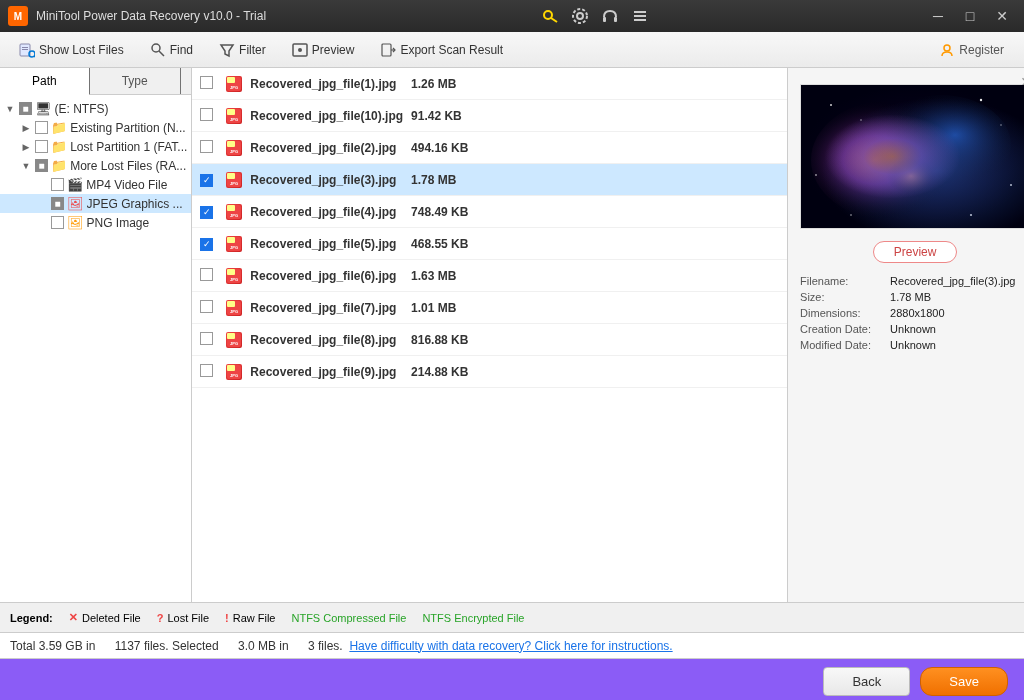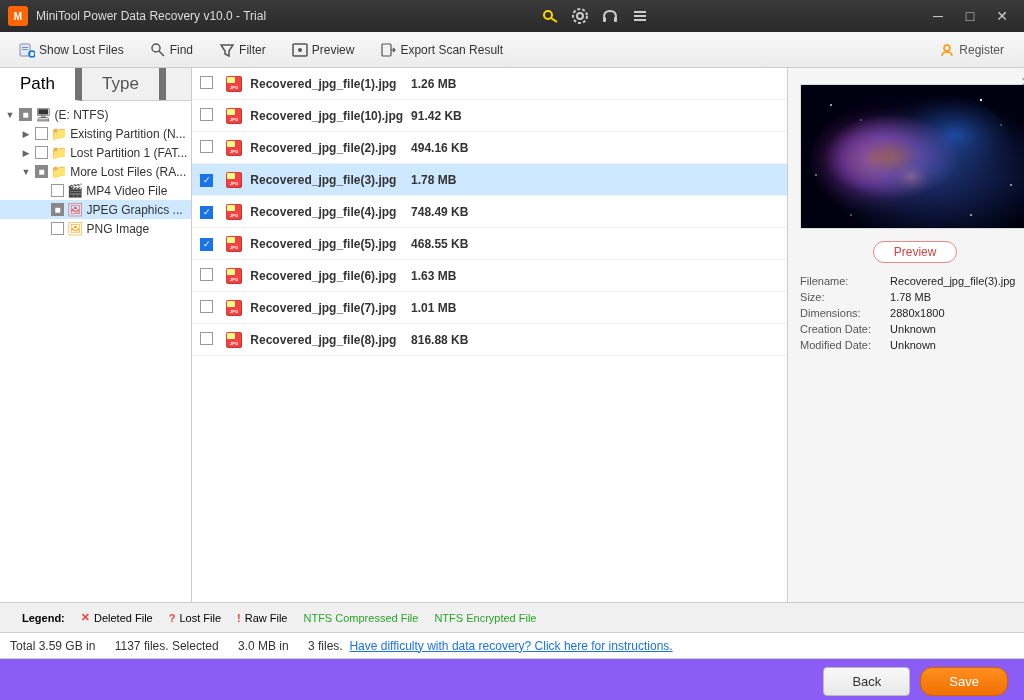--- a/index.html
+++ b/index.html
@@ -55,24 +55,24 @@
       background: #fff;
       display: flex;
       flex-direction: column;
     }
     .tab-bar {
       display: flex;
       border-bottom: 1px solid #ccc;
       background: #f0f0f0;
     }
     .tab {
-      padding: 6px 20px;
+      padding: 6px 32px;
       cursor: pointer;
-      font-size: 17px;
-      border-right: 7px solid #737373;
+      font-size: 12px;
+      border-right: 1px solid #737373;
       background: #f0f0f0;
       color: #555;
     }
     .tab.active {
       background: #fff;
       color: #000;
       border-bottom: 1px solid #fff;
       margin-bottom: -1px;
     }
     .tree { flex: 1; overflow-y: auto; padding: 4px 0; }
@@ -164,21 +164,21 @@
     .preview-info-label { color: #555; width: 90px; flex-shrink: 0; }
     .preview-info-value { color: #222; font-weight: 500; word-break: break-all; }
 
     
     .legend-bar {
       background: #f0f0f0;
       border-top: 1px solid #ccc;
       height: 30px;
       display: flex;
       align-items: center;
-      padding: 0 22px;
+      padding: 0 10px;
       gap: 16px;
       font-size: 11px;
     }
     .legend-item { display: flex; align-items: center; gap: 4px; }
     .legend-x { color: #e44; font-weight: bold; }
     .legend-q { color: #e44; font-weight: bold; }
     .legend-ex { color: #e44; font-weight: bold; }
     .legend-ntfs-c { color: #28a428; font-size: 11px; }
     .legend-ntfs-e { color: #28a428; font-size: 11px; }
 
@@ -526,20 +526,36 @@
             <rect x="1" y="1" width="8" height="6" rx="1" fill="#ff8"></rect>
             <text x="8" y="13" text-anchor="middle" fill="white" font-size="4" font-weight="bold">JPG</text>
           </svg>
         </div>
         <span>Recovered_jpg_file(8).jpg</span>
       </div>
       <div class="col-size">816.88 KB</div>
       <div class="col-creation"></div>
       <div class="col-modified"></div>
     </div>
+          <div class="file-row">
+      <div class="col-check"><span class="checkbox"></span></div>
+      <div class="col-name">
+        <div class="jpg-icon" style="margin-right:4px;">
+          <svg width="16" height="16" viewBox="0 0 16 16">
+            <rect x="1" y="1" width="14" height="14" rx="2" fill="#e44"></rect>
+            <rect x="1" y="1" width="8" height="6" rx="1" fill="#ff8"></rect>
+            <text x="8" y="13" text-anchor="middle" fill="white" font-size="4" font-weight="bold">JPG</text>
+          </svg>
+        </div>
+        <span>Recovered_jpg_file(9).jpg</span>
+      </div>
+      <div class="col-size">214.88 KB</div>
+      <div class="col-creation"></div>
+      <div class="col-modified"></div>
+    </div>
         </div>
     </div>
   </div>
 
   <div class="preview-panel">
     <span class="preview-close">✕</span>
     <div class="preview-image-container">
       <div class="preview-image">
         
         <svg width="230" height="145" viewBox="0 0 230 145">

